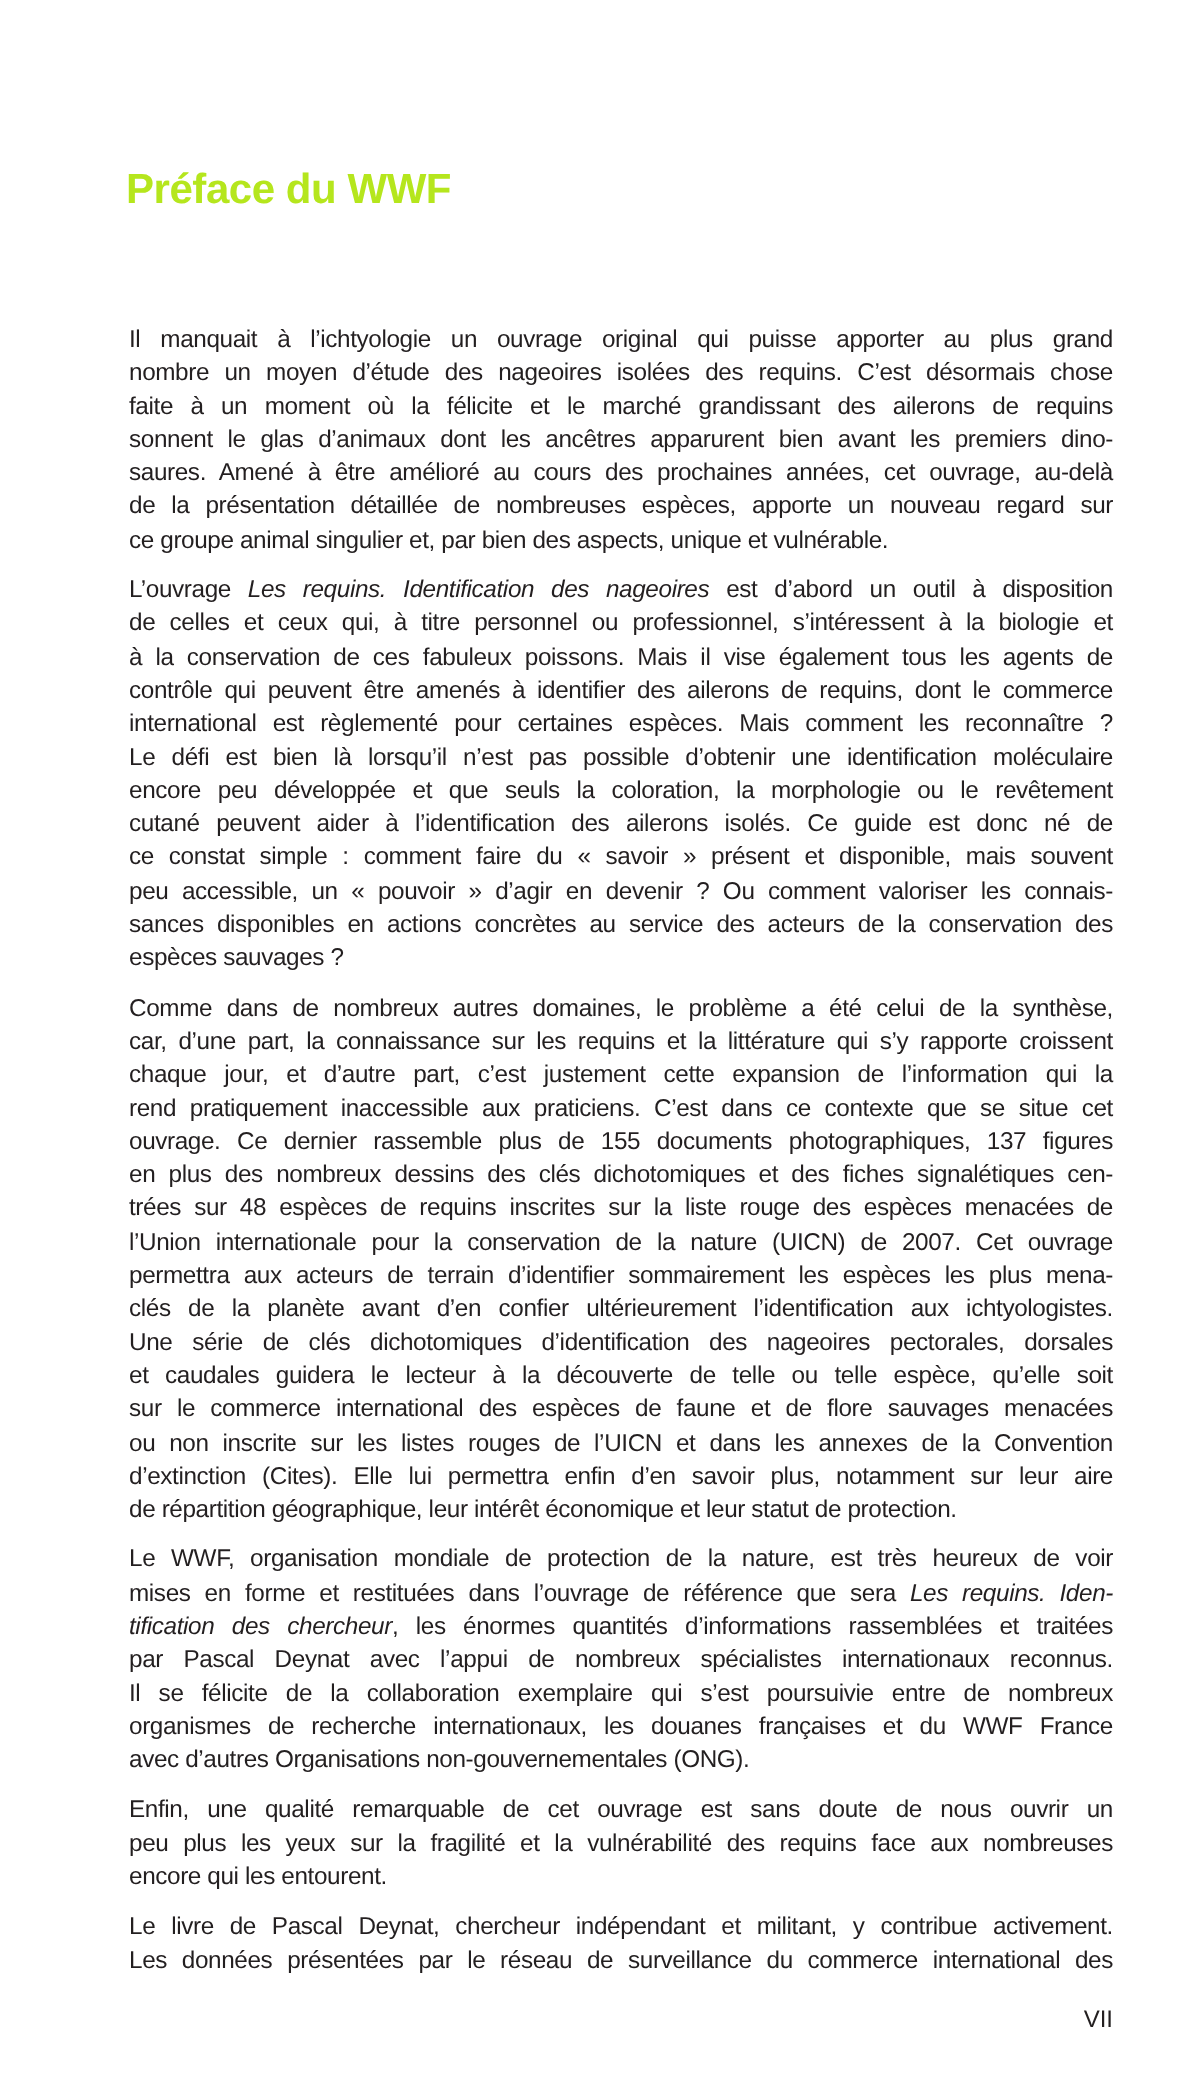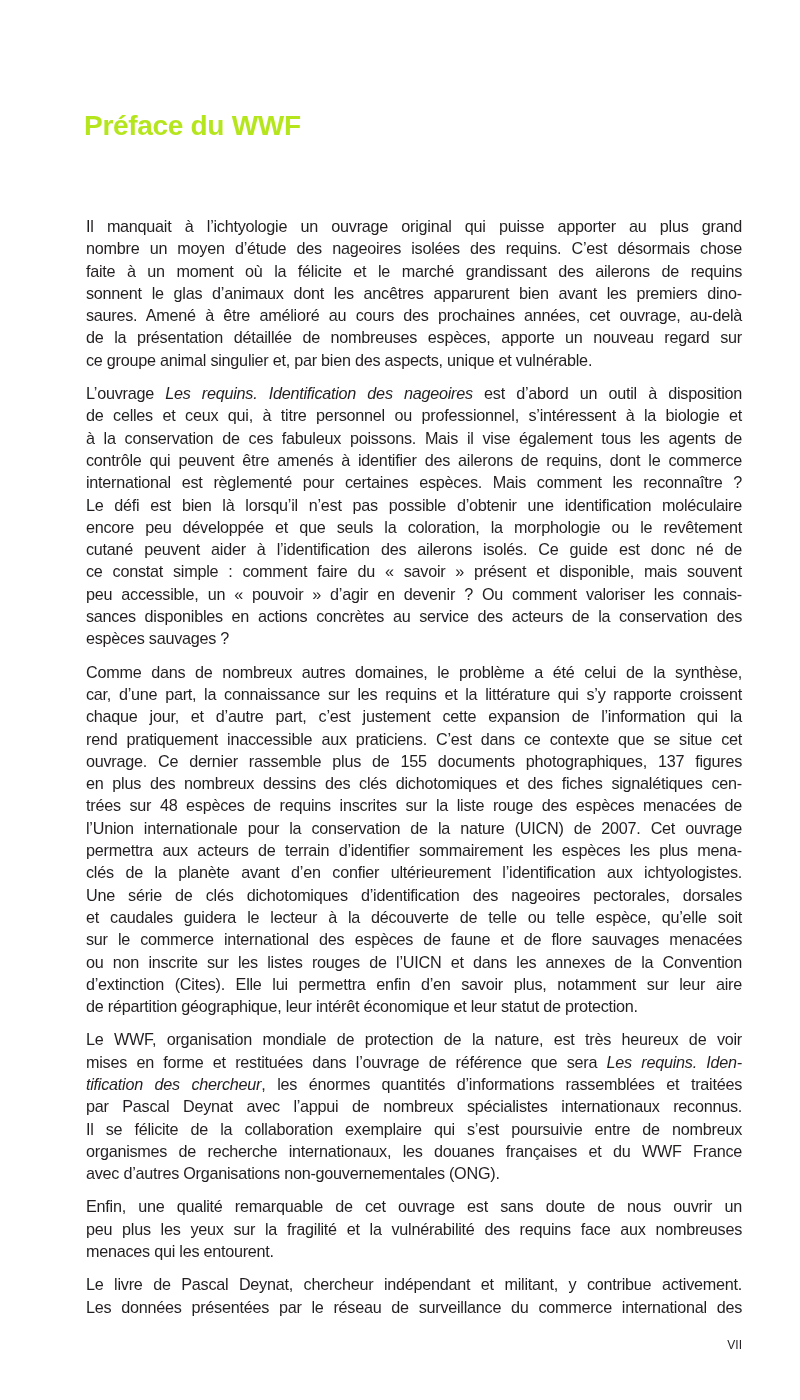--- a/index.html
+++ b/index.html
@@ -9,21 +9,21 @@
            font-size: 28px; font-weight: bold; color: #b5e61d; letter-spacing: -0.3px;
            font-family: "Liberation Sans", sans-serif; }
   .body { position: absolute; left: 86px; top: 215px; width: 656px; }
   .para { margin: 0 0 11px 0; }
   .line { display: block; height: 22.3px; line-height: 22.3px; font-size: 16.2px;
           text-align: justify; text-align-last: justify; white-space: nowrap; overflow: visible;
           letter-spacing: -0.25px; }
   .line.last { text-align-last: left; }
   .line .tx { display: inline; }
   .it { font-style: italic; }
-  .folio { position: absolute; right: 58px; top: 1338px; font-size: 12px; color: #231f20; }
+  .folio { position: absolute; right: 58px; top: 1338px; font-size: 16px; color: #231f20; }
 </style>
 </head>
 <body>
 
 <h1 class="title">Préface du WWF</h1>
 
 <div class="body" id="body">
     <p class="para">
       <span class="line"><span class="tx">Il manquait à l’ichtyologie un ouvrage original qui puisse apporter au plus grand</span></span>
       <span class="line"><span class="tx">nombre un moyen d’étude des nageoires isolées des requins. C’est désormais chose</span></span>
@@ -70,21 +70,21 @@
       <span class="line"><span class="tx">mises en forme et restituées dans l’ouvrage de référence que sera </span><span class="tx it">Les requins. Iden-</span></span>
       <span class="line"><span class="tx it">tification des chercheur</span><span class="tx">, les énormes quantités d’informations rassemblées et traitées</span></span>
       <span class="line"><span class="tx">par Pascal Deynat avec l’appui de nombreux spécialistes internationaux reconnus.</span></span>
       <span class="line"><span class="tx">Il se félicite de la collaboration exemplaire qui s’est poursuivie entre de nombreux</span></span>
       <span class="line"><span class="tx">organismes de recherche internationaux, les douanes françaises et du WWF France</span></span>
       <span class="line last"><span class="tx">avec d’autres Organisations non-gouvernementales (ONG).</span></span>
     </p>
     <p class="para">
       <span class="line"><span class="tx">Enfin, une qualité remarquable de cet ouvrage est sans doute de nous ouvrir un</span></span>
       <span class="line"><span class="tx">peu plus les yeux sur la fragilité et la vulnérabilité des requins face aux nombreuses</span></span>
-      <span class="line last"><span class="tx">menaces qui les entourent.</span></span>
+      <span class="line last"><span class="tx">encore qui les entourent.</span></span>
     </p>
     <p class="para">
       <span class="line"><span class="tx">Le livre de Pascal Deynat, chercheur indépendant et militant, y contribue activement.</span></span>
       <span class="line"><span class="tx">Les données présentées par le réseau de surveillance du commerce international des</span></span>
     </p>
   </div>
 
 <div class="folio">VII</div>
 
 </body></html>

